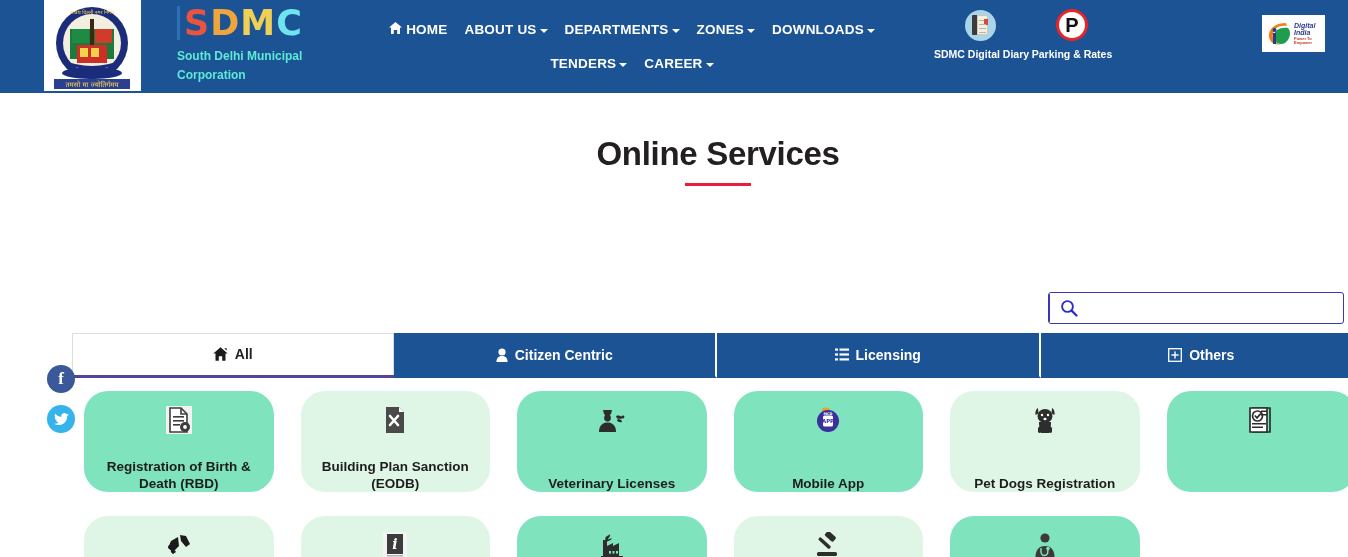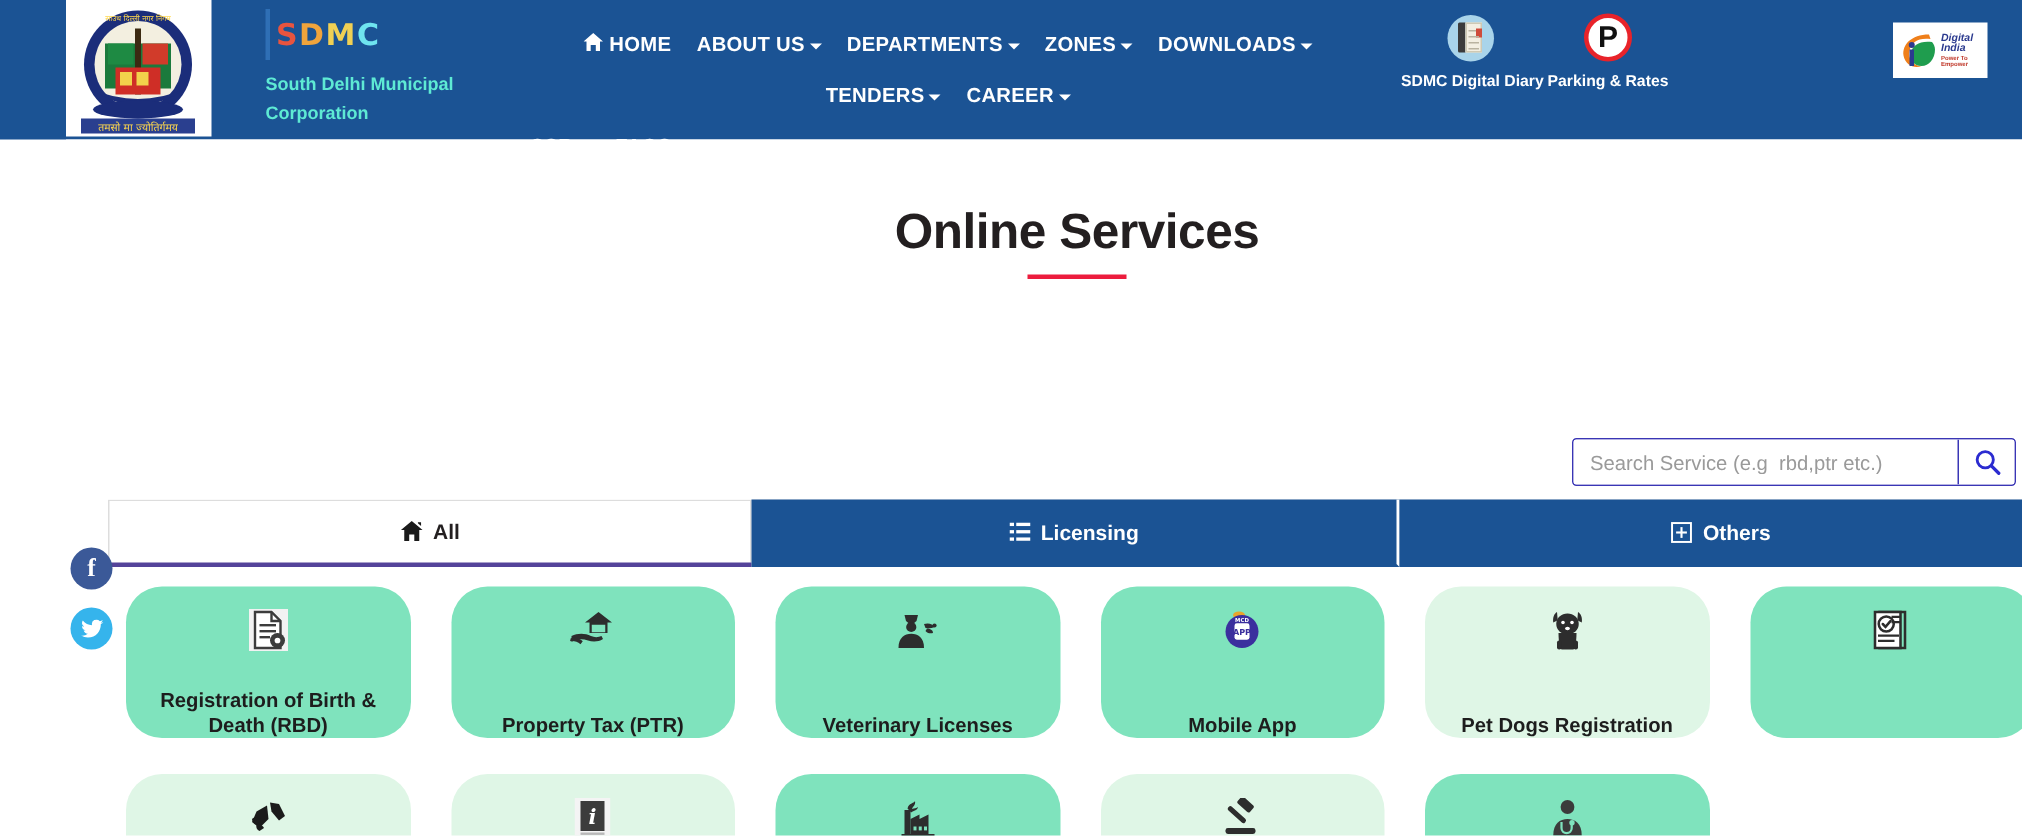--- a/index.html
+++ b/index.html
@@ -30,21 +30,21 @@
     position: relative;
     background: #ffffff;
   }
   .brand {
     margin-left: 36px;
     margin-top: 6px;
     width: 150px;
     flex-shrink: 0;
   }
   .sdmc-logo {
-    font-size: 20px;
+    font-size: 35px;
     font-weight: bold;
     letter-spacing: 1px;
     font-family: "DejaVu Sans", sans-serif;
     line-height: 34px;
     padding-left: 4px;
     border-left: 3px solid #2f6fb5;
     display: inline-block;
   }
   .sdmc-logo span:nth-child(1){ color:#e8543f; }
   .sdmc-logo span:nth-child(2){ color:#f0a43c; }
@@ -461,38 +461,46 @@
     </div>
   </div>
 </div>
 
 <div class="main">
 
   <div class="page-title">Online Services</div>
   <div class="title-underline"></div>
 
   <div class="search-wrap">
-    <input class="search-input" type="text" placeholder="Search Service (e.g  rbd,ptr etc.)" style="">
     <button class="search-btn">
       <svg width="18" height="18" viewBox="0 0 18 18">
         <circle cx="7.5" cy="7.5" r="5.4" fill="none" stroke="#2b2bd0" stroke-width="1.9"></circle>
         <line x1="11.6" y1="11.6" x2="16.5" y2="16.5" stroke="#2b2bd0" stroke-width="2.2" stroke-linecap="round"></line>
       </svg>
     </button>
   </div>
 
   <div class="tabs">
     <div class="tab active">
       <span class="t-ico">
         <svg width="15" height="14" viewBox="0 0 15 14">
             <path d="M7.5 0.3 L14.7 6.4 h-2.2 V13.7 H9.2 V9.3 H5.8 v4.4 H2.5 V6.4 H0.3 Z" fill="#1b1b1b"></path>
             <path d="M11.6 1.2 h2.1 v2.4 l-2.1 -1.8z" fill="#1b1b1b"></path>
           </svg>
       </span>
       <span>All</span>
+    </div>
+    <div class="tab">
+      <span class="t-ico">
+        <svg width="12" height="14" viewBox="0 0 12 14">
+            <circle cx="6" cy="4" r="3.6" fill="#ffffff"></circle>
+            <path d="M0.4 14 C0.4 9.6 3 8 6 8 C9 8 11.6 9.6 11.6 14 Z" fill="#ffffff"></path>
+          </svg>
+      </span>
+      <span>Citizen Centric</span>
     </div>
     <div class="tab">
       <span class="t-ico">
         <svg width="14" height="13" viewBox="0 0 14 13">
             <rect x="0" y="0.5" width="3" height="2.2" fill="#fff"></rect>
             <rect x="4.5" y="0.5" width="9.5" height="2.2" fill="#fff"></rect>
             <rect x="0" y="5.4" width="3" height="2.2" fill="#fff"></rect>
             <rect x="4.5" y="5.4" width="9.5" height="2.2" fill="#fff"></rect>
             <rect x="0" y="10.3" width="3" height="2.2" fill="#fff"></rect>
             <rect x="4.5" y="10.3" width="9.5" height="2.2" fill="#fff"></rect>
@@ -523,32 +531,31 @@
             <rect x="7" y="10" width="11" height="1.6" fill="#3c3c3c"></rect>
             <rect x="7" y="14" width="11" height="1.6" fill="#3c3c3c"></rect>
             <rect x="7" y="18" width="7" height="1.6" fill="#3c3c3c"></rect>
             <circle cx="19" cy="21" r="5" fill="#3c3c3c"></circle>
             <circle cx="19" cy="21" r="1.9" fill="#ffffff"></circle>
           </svg>
       </div>
       <div class="card-label">Registration of Birth &amp; Death (RBD)</div>
     </div>
 
-    <div class="card dark">
-      <div class="card-ico">
-        <svg width="30" height="26" viewBox="0 0 30 26">
-            <path d="M19 1 L28 8 h-3 v7 h-12 v-7 h-3 z" fill="#2d2d2d"></path>
-            <path d="M14.5 9.5 h9 v5 h-9z" fill="#7fe3bd"></path>
-            <path d="M1 17 c4-2 9-2 13 0 c2 1 5 1 7 0 l1 2 c-3 2-7 2-10 1 c-4-1.4-8-1-11 1 z" fill="#2d2d2d"></path>
-            <path d="M0.5 18.5 c3-1 6 0 8 2 l-1.5 2 c-2-1.6-4.5-2.4-7-2 z" fill="#2d2d2d"></path>
-          </svg>
-      </div>
-      <div class="card-label">Property Tax (PTR)</div>
-    </div>
-
+
+    <div class="card light">
+      <div class="card-ico">
+        <svg width="26" height="28" viewBox="0 0 26 28">
+            <path d="M4 1 h13 l5 5 v21 h-18 z" fill="#4a4a4a"></path>
+            <path d="M17 1 v5 h5 z" fill="#ffffff"></path>
+            <path d="M8 10 l8 9 M16 10 l-8 9" stroke="#ffffff" stroke-width="2.6" stroke-linecap="round"></path>
+          </svg>
+      </div>
+      <div class="card-label">Building Plan Sanction (EODB)</div>
+    </div>
 
     <div class="card dark">
       <div class="card-ico">
         <svg width="30" height="26" viewBox="0 0 30 26">
             <path d="M6 3 h9 l-1 4 -3.5 3 -3.5-3z" fill="#2d2d2d"></path>
             <circle cx="10.5" cy="11" r="3.4" fill="#2d2d2d"></circle>
             <path d="M2 25 C2 18 6 15.5 10.5 15.5 C15 15.5 19 18 19 25 Z" fill="#2d2d2d"></path>
             <path d="M19 9 c3-1 6 0 7 2 c-2 1-4 1-6 0.6 z" fill="#2d2d2d"></path>
             <path d="M21 12 c2 0 4 1 4 3 c-2 0.6-4 0-5-1.4z" fill="#2d2d2d"></path>
             <circle cx="26" cy="10" r="1.4" fill="#2d2d2d"></circle>

